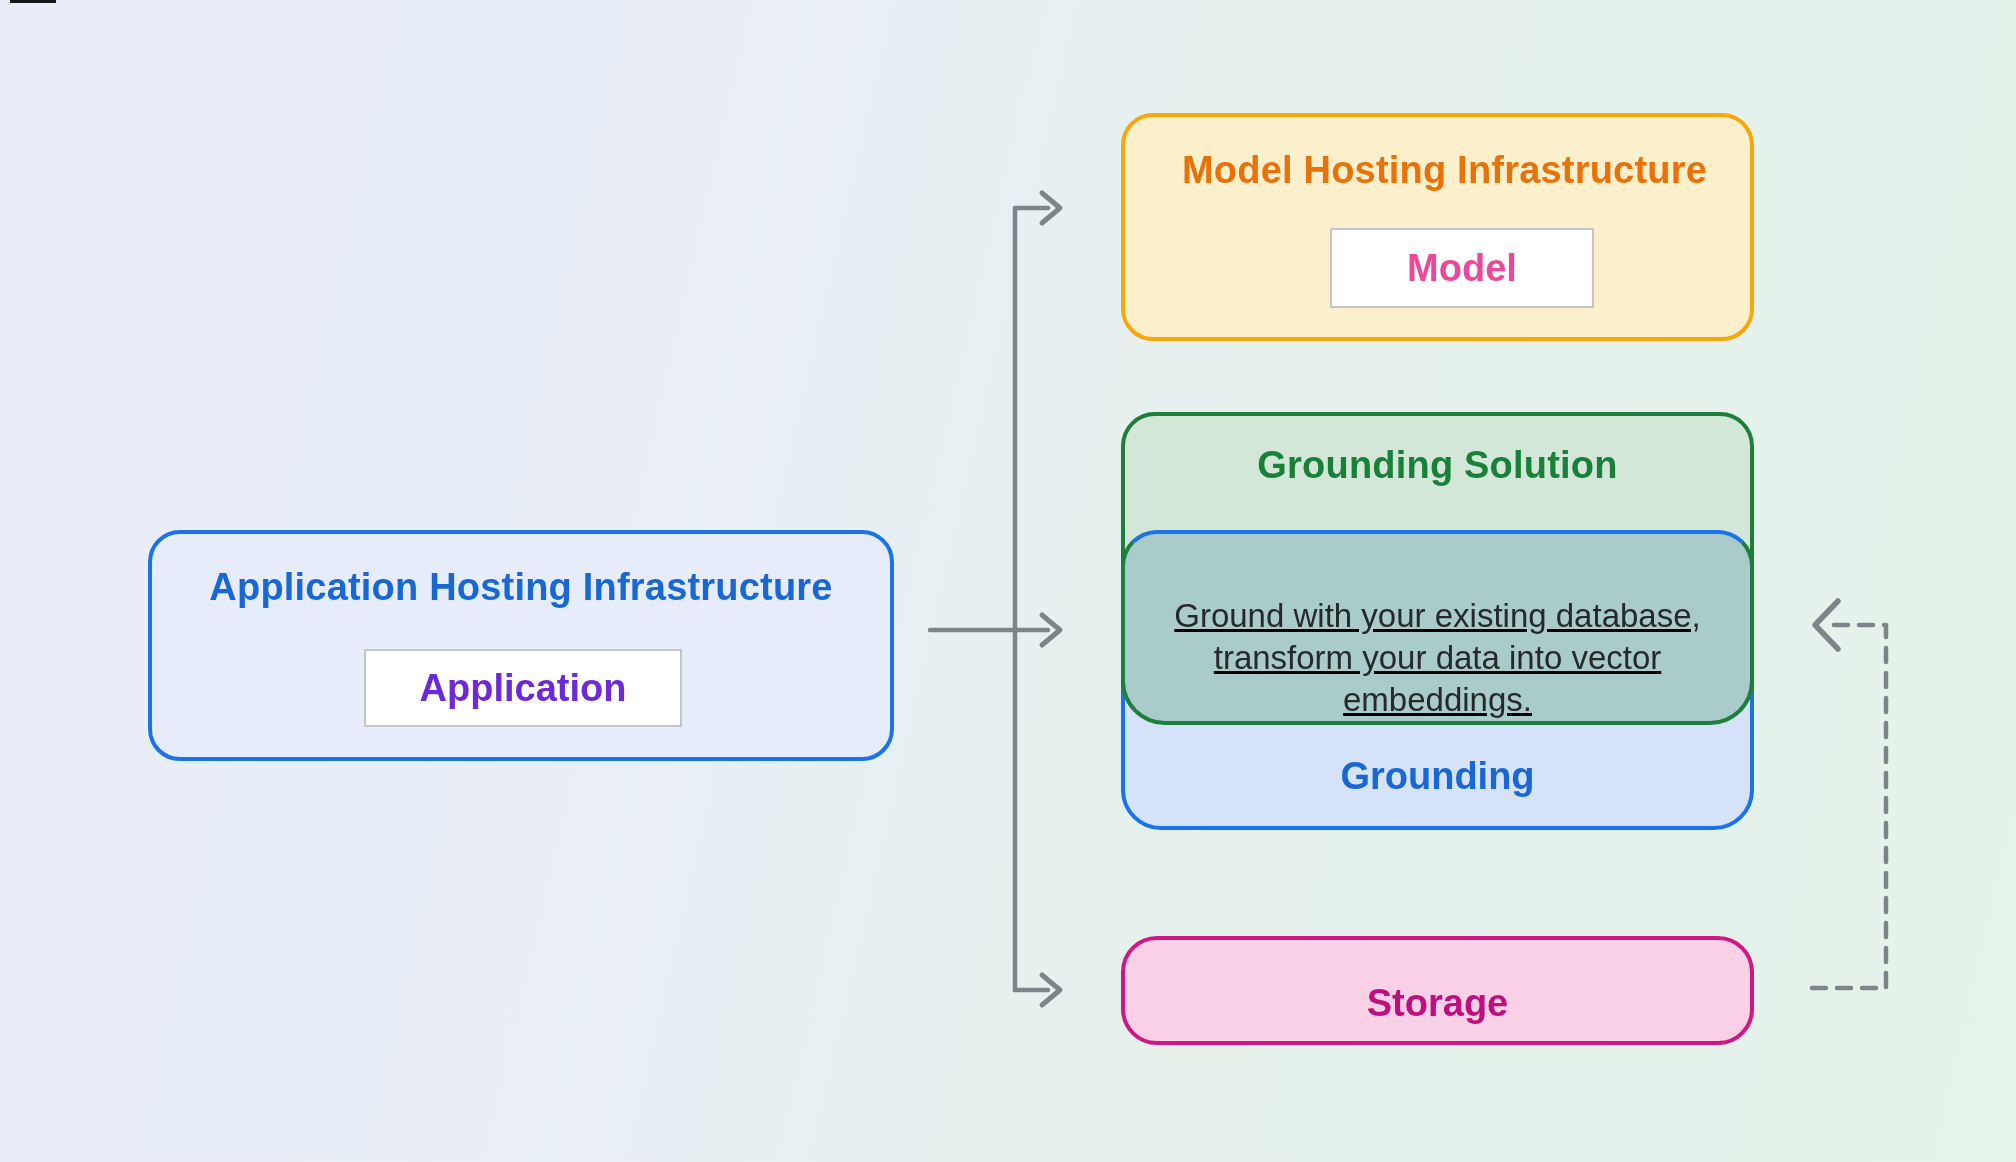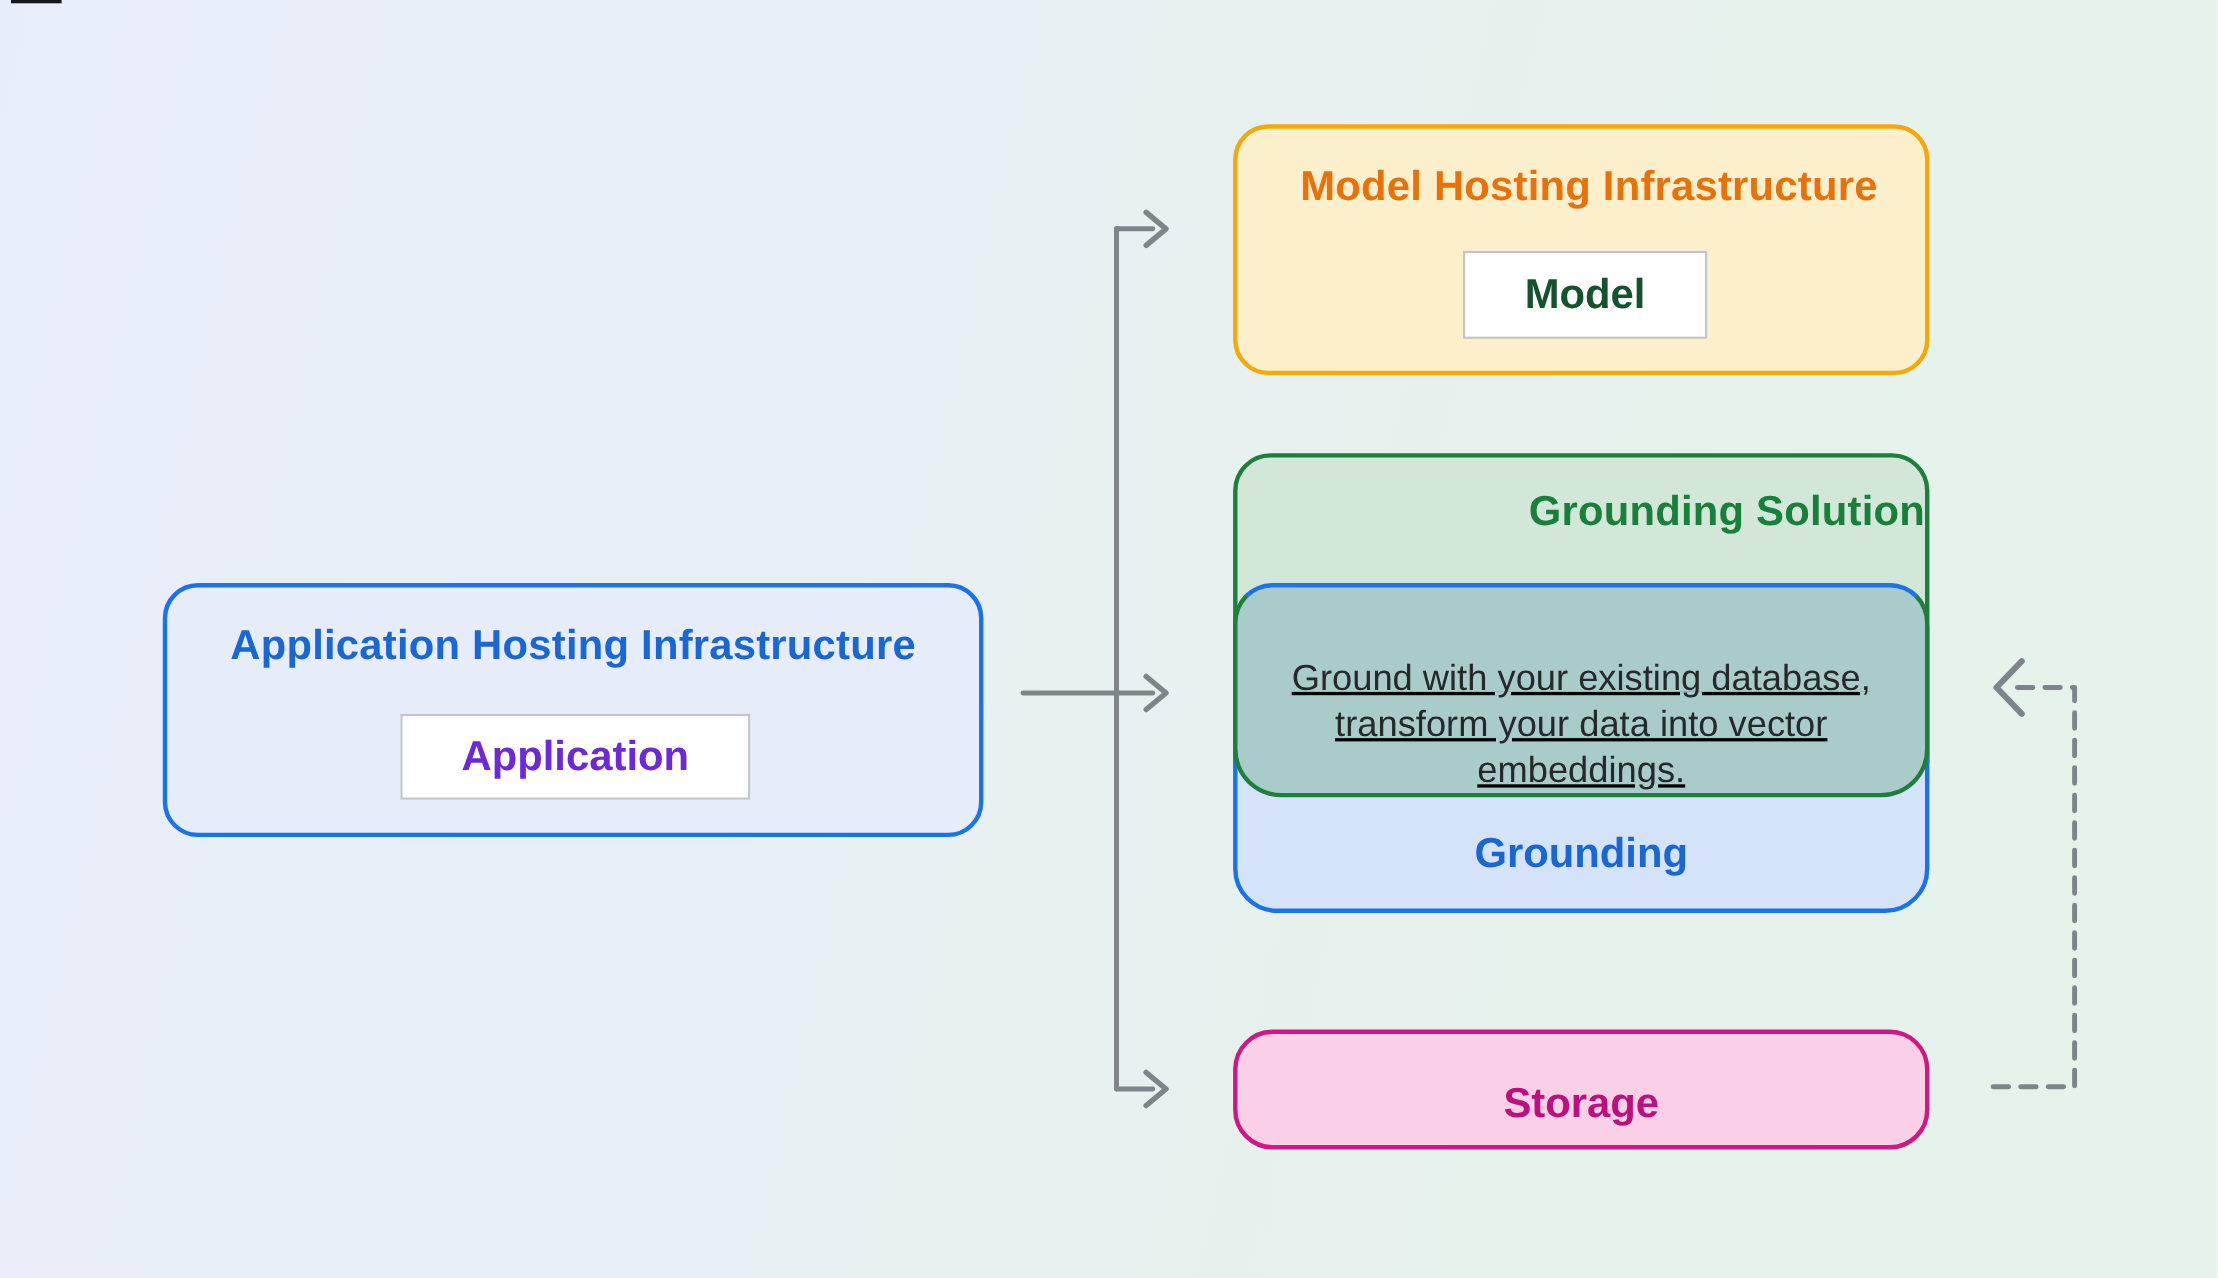--- a/index.html
+++ b/index.html
@@ -35,28 +35,28 @@
   }
   .app-title { color: #1967d2; margin-top: 32px; }
   .app-chip { left: 212px; top: 115px; width: 318px; height: 78px; color: #6d28d9; }
 
   .model-box {
     left: 1121px; top: 113px; width: 633px; height: 228px;
     background: #fcf0cc; border: 4px solid #f5a80c; border-radius: 32px;
     z-index: 1;
   }
   .model-title { color: #e8710a; margin-top: 32px; padding-left: 14px; }
-  .model-chip { left: 205px; top: 111px; width: 222px; height: 80px; color: #14532d; }
+  .model-chip { left: 205px; top: 111px; width: 264px; height: 80px; color: #ec4899; }
 
   .green-box {
     left: 1121px; top: 412px; width: 633px; height: 313px;
     background: #d2e7d7; border: 4px solid #1e7e3c; border-radius: 34px;
     z-index: 1;
   }
-  .green-title { color: #188038; margin-top: 28px; text-align: right; }
+  .green-title { color: #188038; margin-top: 28px; }
 
   .db-box {
     left: 1121px; top: 530px; width: 633px; height: 300px;
     background: #d5e3fa; border: 4px solid #1a73e8; border-radius: 40px;
     z-index: 2;
   }
   .db-label {
     position: absolute; left: 0; right: 0; top: 221px; text-align: center;
     color: #1967d2; font-weight: bold; font-size: 38px;
   }

